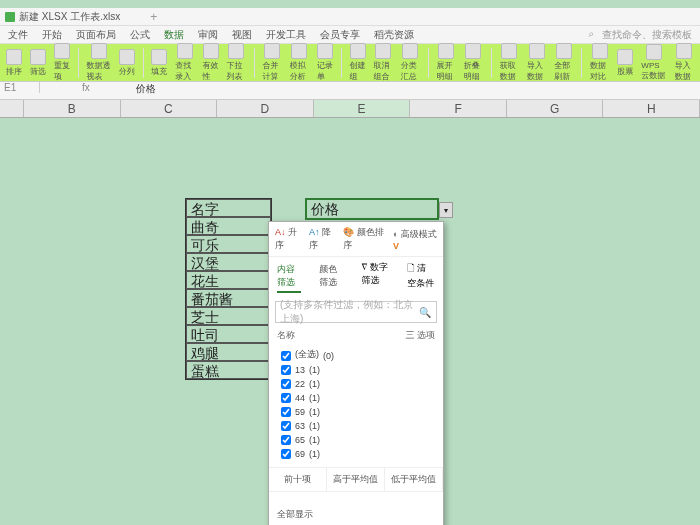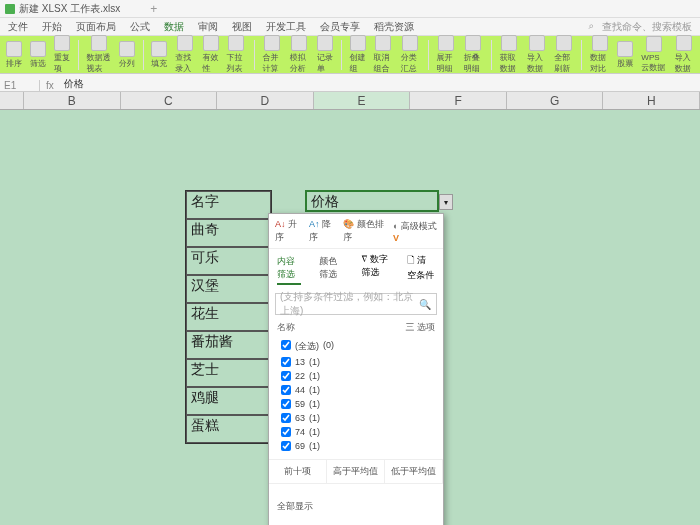--- a/index.html
+++ b/index.html
@@ -1,66 +1,66 @@
 <!DOCTYPE html>
 <html><head>
 <meta charset="utf-8">
 <style>
 * { margin: 0; padding: 0; box-sizing: border-box; font-family: "Microsoft YaHei", sans-serif; }
 body { width: 700px; height: 525px; background: #b8dcc2; overflow: hidden; font-size: 11px; }
 
-.titlebar { height: 18px; background: #f5f5f5; display: flex; align-items: center; padding: 0 5px; border-bottom: 1px solid #ddd; }
+.titlebar { height: 18px; background: #f5f5f5; display: flex; align-items: center; padding: 0 5px; border-bottom: 1px solid #ddd; margin-top: 8px; }
 .titlebar .tab { display: flex; align-items: center; gap: 4px; font-size: 10px; color: #555; }
 .tab-icon { width: 10px; height: 10px; background: #4caf50; border-radius: 1px; }
 .tab-plus { margin-left: 30px; color: #999; font-size: 12px; }
 
 .menubar { height: 18px; background: #f5f5f5; display: flex; align-items: center; padding: 0 8px; gap: 14px; font-size: 10px; color: #555; border-bottom: 1px solid #ddd; }
 .menubar .menu-item { cursor: pointer; }
 .menubar .active { color: #2e7d32; font-weight: normal; }
 .menubar .right { margin-left: auto; display: flex; gap: 8px; color: #999; }
 
 .toolbar { height: 38px; background: #bef264; display: flex; align-items: center; padding: 2px 6px; gap: 8px; border-bottom: 1px solid #ccc; }
 .tool { display: flex; flex-direction: column; align-items: center; font-size: 8px; color: #555; gap: 1px; }
 .tool-icon { width: 16px; height: 16px; background: #e0e0e0; border: 1px solid #bbb; border-radius: 2px; }
 .tool-sep { width: 1px; height: 30px; background: #ddd; }
 
-.formula-bar { height: 18px; background: #f5f5f5; display: flex; align-items: flex-end; border-bottom: 1px solid #ccc; font-size: 10px; }
+.formula-bar { height: 18px; background: #f5f5f5; display: flex; align-items: flex-start; border-bottom: 1px solid #ccc; font-size: 10px; gap: 36px; }
 .fb-name { width: 40px; padding: 0 4px; border-right: 1px solid #ccc; color: #888; }
 .fb-fx { padding: 0 6px; color: #888; }
 .fb-input { flex: 1; padding: 0 4px; color: #333; }
 
 .sheet { position: relative; }
 .col-headers { display: flex; height: 18px; background: #e8e8e8; border-bottom: 1px solid #aaa; }
 .col-headers .rh { width: 24px; border-right: 1px solid #bbb; }
 .col-headers .ch { flex: 1; text-align: center; font-size: 12px; color: #555; border-right: 1px solid #bbb; line-height: 18px; min-width: 80px; }
 .col-headers .ch.sel { background: #cfe8d4; }
 
 .grid-area { position: relative; height: 430px; }
 
 .data-table { position: absolute; left: 185px; top: 80px; border: 1px solid #333; }
 .data-table .trow { display: flex; }
-.data-table .dcell { width: 85px; height: 28px; border: 1px solid #555; background: #b8dcc2; font-size: 14px; padding: 1px 4px; color: #222; }
+.data-table .dcell { width: 85px; height: 18px; border: 1px solid #555; background: #b8dcc2; font-size: 14px; padding: 1px 4px; color: #222; }
 
 .active-cell { position: absolute; left: 305px; top: 80px; width: 134px; height: 22px; border: 2px solid #2e7d32; background: #b8dcc2; font-size: 14px; padding: 1px 4px; color: #222; }
 .active-cell .dropdown { position: absolute; right: -16px; top: 2px; width: 14px; height: 16px; background: #ddd; border: 1px solid #999; display: flex; align-items: center; justify-content: center; font-size: 8px; }
 
 .filter-panel { position: absolute; left: 268px; top: 103px; width: 176px; background: #fff; border: 1px solid #aaa; box-shadow: 2px 2px 6px rgba(0,0,0,0.3); font-size: 9px; }
 .fp-top { display: flex; padding: 4px 6px; gap: 8px; align-items: center; border-bottom: 1px solid #eee; }
 .fp-top span { color: #555; }
 .fp-top .mode { margin-left: auto; color: #777; }
 .fp-tabs { display: flex; padding: 4px 8px; gap: 18px; font-size: 9px; }
 .fp-tabs .fptab { color: #555; padding: 2px 0; }
 .fp-tabs .fptab.act { color: #2e7d32; border-bottom: 2px solid #2e7d32; }
 .fp-tabs .right { margin-left: auto; display: flex; gap: 19px; }
 .fp-search { margin: 4px 6px; height: 22px; border: 1px solid #ccc; display: flex; align-items: center; padding: 0 4px; color: #aaa; font-size: 10px; }
 .fp-search .mag { margin-left: auto; }
 .fp-listhead { display: flex; padding: 2px 8px; font-size: 9px; color: #666; }
 .fp-listhead .r { margin-left: auto; }
 .fp-list { padding: 2px 8px 6px; }
-.fp-item { display: flex; align-items: flex-start; gap: 4px; padding: 2px 4px; font-size: 9px; color: #444; }
+.fp-item { display: flex; align-items: flex-end; gap: 4px; padding: 2px 4px; font-size: 9px; color: #444; }
 .fp-item input { width: 10px; height: 10px; }
 .fp-btns { display: flex; border-top: 1px solid #eee; }
 .fp-btns .btn3 { flex: 1; text-align: center; padding: 5px 0; font-size: 9px; color: #555; border-right: 1px solid #eee; }
 .fp-more { padding: 16px 8px; border-top: 1px solid #eee; font-size: 9px; color: #555; }
 .fp-footer { display: flex; padding: 6px 8px; gap: 6px; border-top: 1px solid #eee; align-items: center; }
 .fp-footer .analysis { color: #e67e22; display: flex; align-items: center; gap: 3px; }
 .fp-footer .btn { margin-left: auto; padding: 2px 10px; border: 1px solid #ccc; font-size: 9px; background: #f5f5f5; }
 .fp-footer .btn + .btn { margin-left: 0; }
 </style>
 </head>
@@ -233,20 +233,23 @@
       <div class="trow">
           <div class="dcell">花生</div>
         </div>
       <div class="trow">
           <div class="dcell">番茄酱</div>
         </div>
       <div class="trow">
           <div class="dcell">芝士</div>
         </div>
       <div class="trow">
+          <div class="dcell">吐司</div>
+        </div>
+      <div class="trow">
           <div class="dcell">鸡腿</div>
         </div>
       <div class="trow">
           <div class="dcell">蛋糕</div>
         </div>
     </div>
 
     <div class="active-cell">
       <span>价格</span>
       <div class="dropdown">▾</div>
@@ -301,21 +304,21 @@
             <span>59</span>
             <span>(1)</span>
           </div>
         <div class="fp-item">
             <input type="checkbox" checked="" style="">
             <span>63</span>
             <span>(1)</span>
           </div>
         <div class="fp-item">
             <input type="checkbox" checked="" style="">
-            <span>74</span>
+            <span>65</span>
             <span>(1)</span>
           </div>
         <div class="fp-item">
             <input type="checkbox" checked="" style="">
             <span>69</span>
             <span>(1)</span>
           </div>
       </div>
       <div class="fp-btns">
         <div class="btn3">前十项</div>

